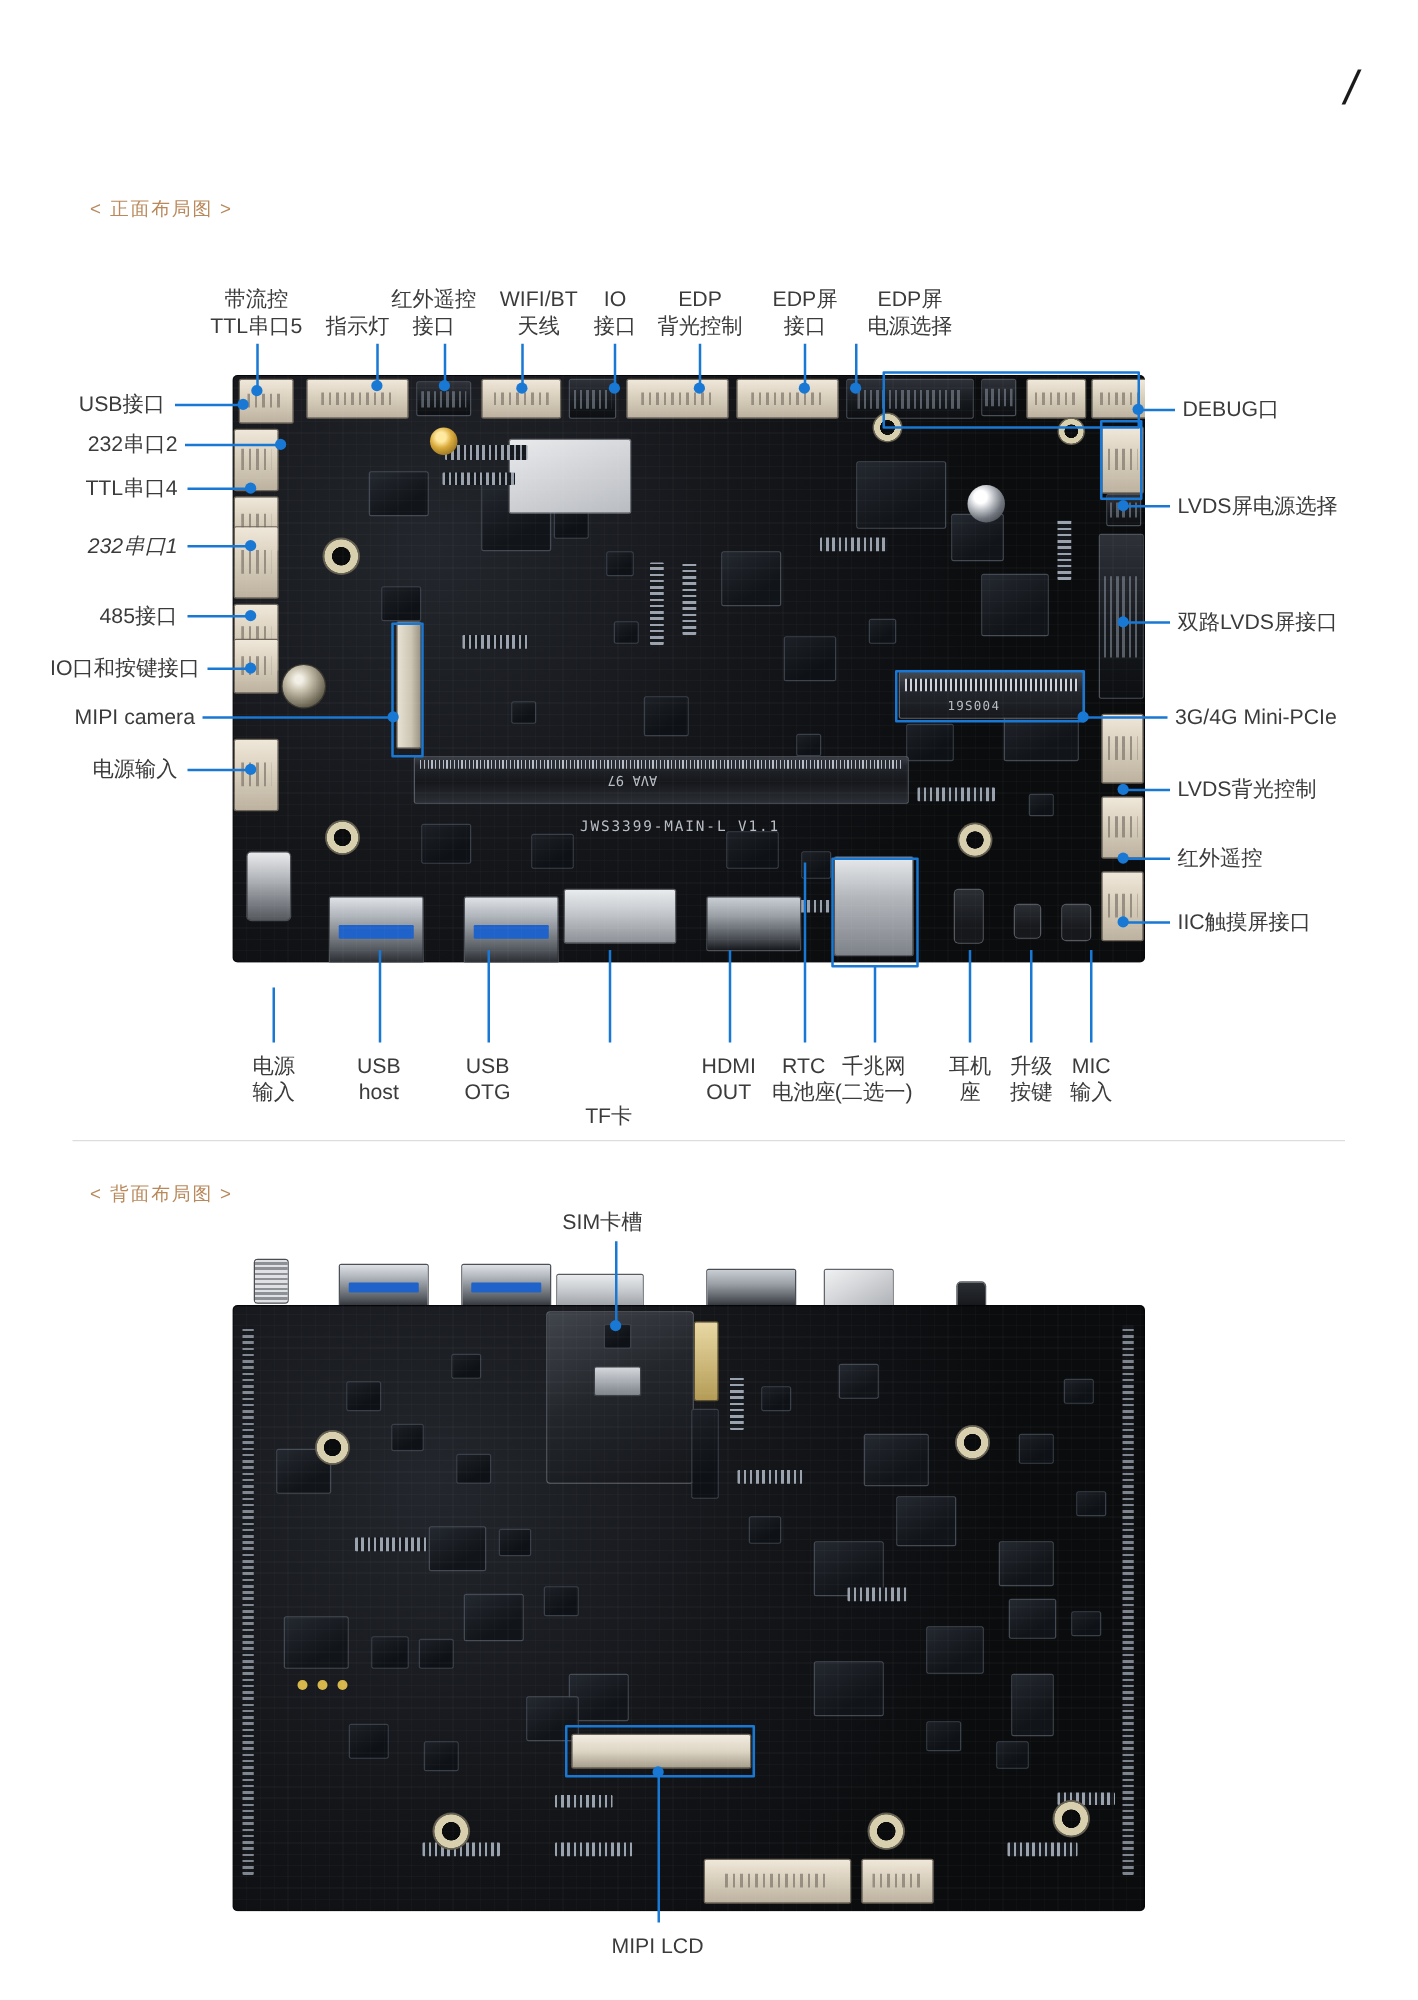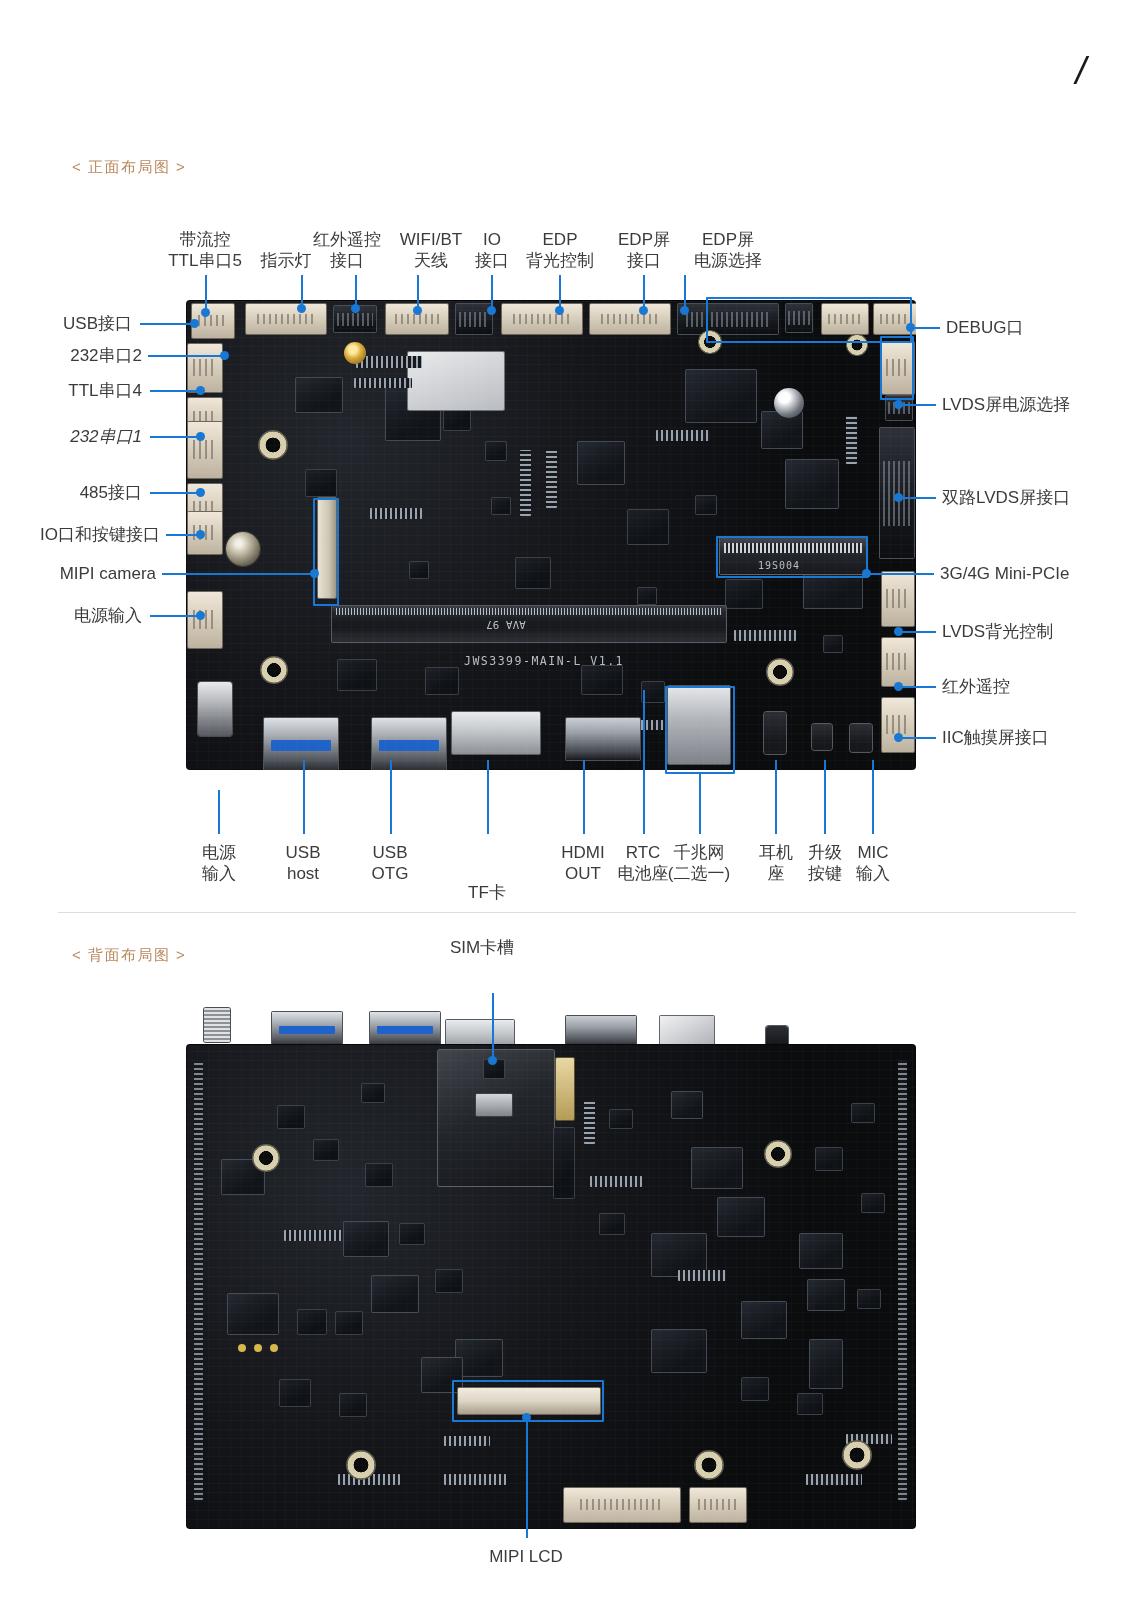--- a/index.html
+++ b/index.html
@@ -575,21 +575,21 @@
     <div class="cmp hole" style="left:578px;top:96px;  width:28px; height:28px;"></div>
     <div class="cmp hole" style="left:160px;top:406px; width:30px; height:30px;"></div>
     <div class="cmp hole" style="left:508px;top:406px; width:30px; height:30px;"></div>
     <div class="cmp hole" style="left:656px;top:396px; width:30px; height:30px;"></div>
 
     <div class="cmp" style="left:52px;top:300px;width:8px;height:8px;border-radius:50%;background:#d8b74a;"></div>
     <div class="cmp" style="left:68px;top:300px;width:8px;height:8px;border-radius:50%;background:#d8b74a;"></div>
     <div class="cmp" style="left:84px;top:300px;width:8px;height:8px;border-radius:50%;background:#d8b74a;"></div>
   </div>
 
-  <div class="lbl c" style="left:432px;top:937px;width:100px;">
+  <div class="lbl c" style="left:432px;top:967px;width:100px;">
     <span>SIM卡槽</span>
   </div>
   <div class="lead v" style="left:492px;top:993px;height:68px;"></div>
   <div class="dot" style="left:488px;top:1056px;"></div>
 
   <div class="hl-box" style="left:452px;top:1380px;width:152px;height:42px;"></div>
   <div class="dot" style="left:522px;top:1413px;"></div>
   <div class="lead v" style="left:526px;top:1418px;height:120px;"></div>
   <div class="lbl c" style="left:466px;top:1546px;width:120px;">
     <span>MIPI LCD</span>

